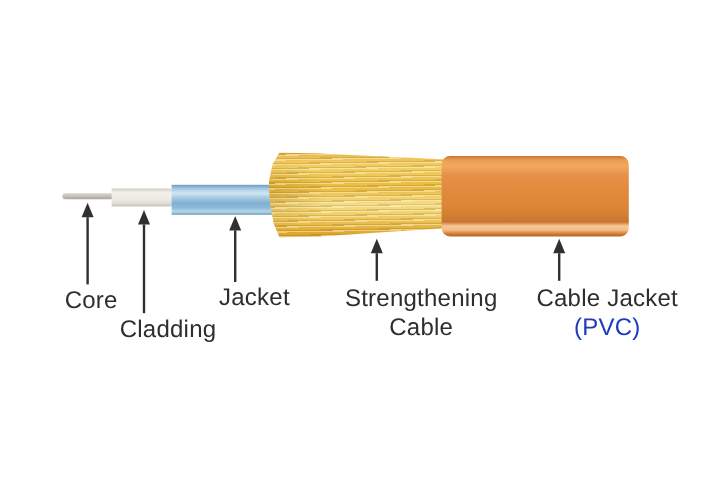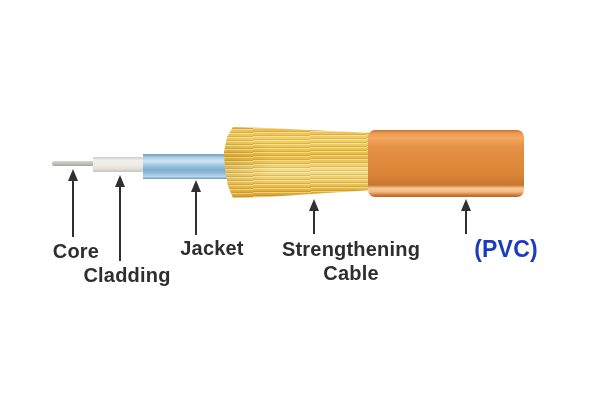--- a/index.html
+++ b/index.html
@@ -44,24 +44,24 @@
   
   .arrow{position:absolute;width:14px;display:flex;flex-direction:column;align-items:center;}
   .arrow .head{
     width:0;height:0;border-left:5px solid transparent;border-right:5px solid transparent;
     border-bottom:12px solid var(--arrow);
   }
   .arrow .shaft{width:2px;flex:1;background:var(--arrow);}
   
   .lbl{
     position:absolute;transform:translateX(-50%);
-    color:var(--label);font-size:20px;font-weight:700;letter-spacing:0.2px;
+    color:var(--label);font-size:20px;font-weight:400;letter-spacing:0.2px;
     white-space:nowrap;text-align:center;line-height:24px;
   }
-  .lbl .sub{color:var(--pvc);font-size:23px;display:block;}
+  .lbl .sub{color:var(--pvc);font-size:20px;display:block;}
 </style>
 </head>
 <body>
 
 <div id="stage">
 
   <div class="part core-wire"></div>
   <div class="part cladding"></div>
   <div class="part coating"></div>
   <div class="part fibers"></div>
@@ -82,23 +82,24 @@
   <div class="arrow" style="left:307px;top:199px;height:35px;">
     <div class="head"></div>
     <div class="shaft"></div>
   </div>
   <div class="arrow" style="left:459px;top:199px;height:35px;">
     <div class="head"></div>
     <div class="shaft"></div>
   </div>
 
   <div class="lbl" style="left:76px;top:239px;">Core</div>
-  <div class="lbl" style="left:127px;top:263px;">Cladding</div>
+  <div class="lbl" style="left:140px;top:263px;">Cladding</div>
   <div class="lbl" style="left:212px;top:236px;">Jacket</div>
   <div class="lbl" style="left:351px;top:237px;text-align:center;">
     <span>Strengthening</span><br>
     <span>Cable</span>
   </div>
   <div class="lbl" style="left:506px;top:237px;">
+    <span>Cable Jacket</span>
     <span class="sub">(PVC)</span>
   </div>
 
 </div>
 
 </body></html>

